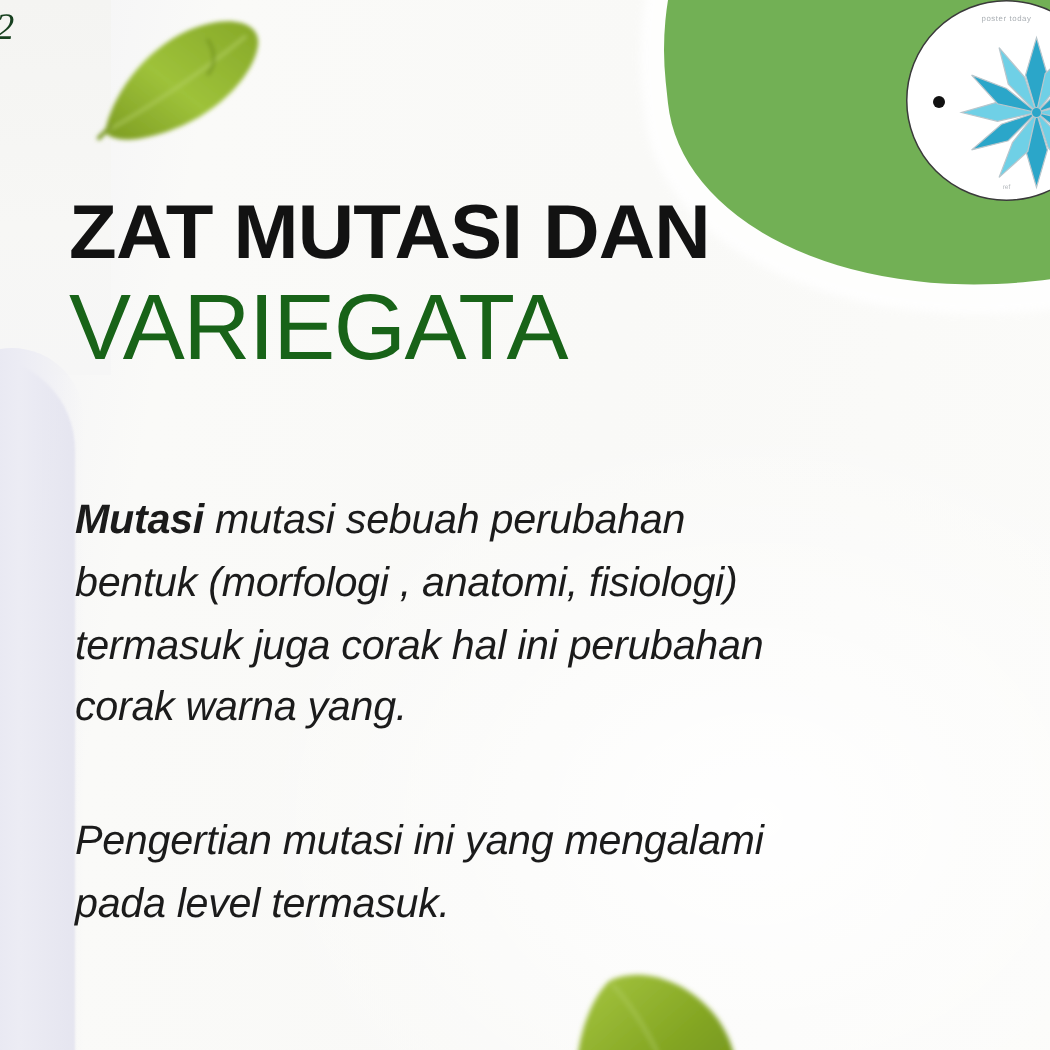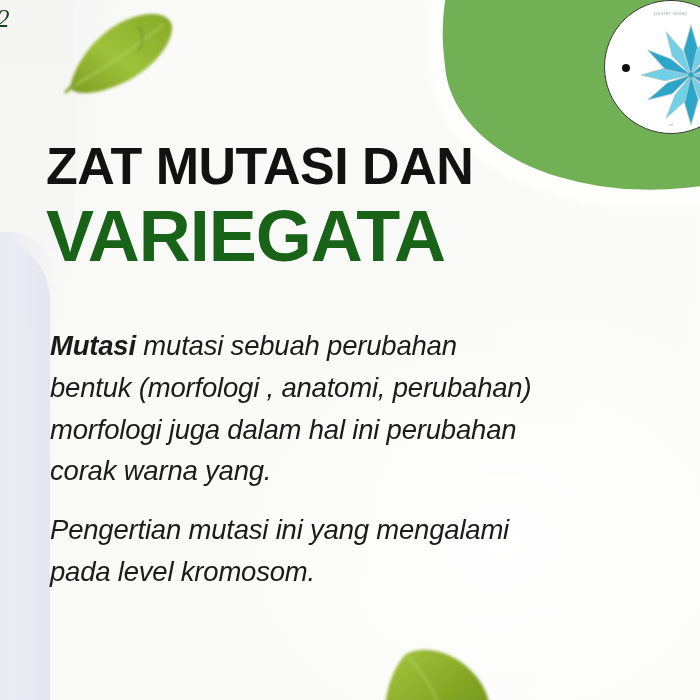--- a/index.html
+++ b/index.html
@@ -158,38 +158,38 @@
     font-style: italic;
     font-size: 25px;
     color: #17401f;
     letter-spacing: 0;
   }
 
   
   .heading-block {
     position: absolute;
     left: 46px;
-    top: 140px;
+    top: 128px;
     width: 600px;
   }
   .title-top {
     font-family: "Liberation Sans", sans-serif;
     font-weight: bold;
     font-size: 51px;
     letter-spacing: -0.5px;
     color: #121212;
     line-height: 1.06;
     white-space: nowrap;
     transform: scaleX(1.02);
     transform-origin: left center;
   }
   .title-main {
     font-family: "Liberation Sans", sans-serif;
-    font-weight: bold;
-    font-size: 72px;
+    font-weight: normal;
+    font-size: 62px;
     letter-spacing: -1px;
     color: #186318;
     line-height: 1.0;
     margin-top: 6px;
     white-space: nowrap;
     transform: scaleX(1.0);
     transform-origin: left center;
   }
 
   
@@ -204,21 +204,21 @@
     font-style: italic;
     font-size: 27.5px;
     line-height: 1.52;
     color: #1b1b1b;
     letter-spacing: -0.2px;
   }
   .para .lead {
     font-weight: bold;
   }
   .para-2 {
-    margin-top: 17px;
+    margin-top: 47px;
   }
   .para-line { display: block; white-space: nowrap; }
 </style>
 </head>
 <body>
 
 <div id="poster">
 
   <div class="bg-base"></div>
   <div class="bg-paper-sheen"></div>
@@ -299,23 +299,23 @@
   <div class="page-num">2</div>
 
   <div class="heading-block">
     <div class="title-top">ZAT MUTASI DAN</div>
     <div class="title-main">VARIEGATA</div>
   </div>
 
   <div class="body-block">
     <div class="para para-1">
       <span class="para-line"><span class="lead">Mutasi</span><span> mutasi sebuah perubahan</span></span>
-      <span class="para-line">bentuk (morfologi , anatomi, perubahan)</span>
-      <span class="para-line">morfologi juga dalam hal ini perubahan</span>
+      <span class="para-line">bentuk (morfologi , anatomi, fisiologi)</span>
+      <span class="para-line">termasuk juga corak hal ini perubahan</span>
       <span class="para-line">corak warna yang.</span>
     </div>
     <div class="para para-2">
       <span class="para-line">Pengertian mutasi ini yang mengalami</span>
-      <span class="para-line">pada level kromosom.</span>
+      <span class="para-line">pada level termasuk.</span>
     </div>
   </div>
 
 </div>
 
 </body></html>

